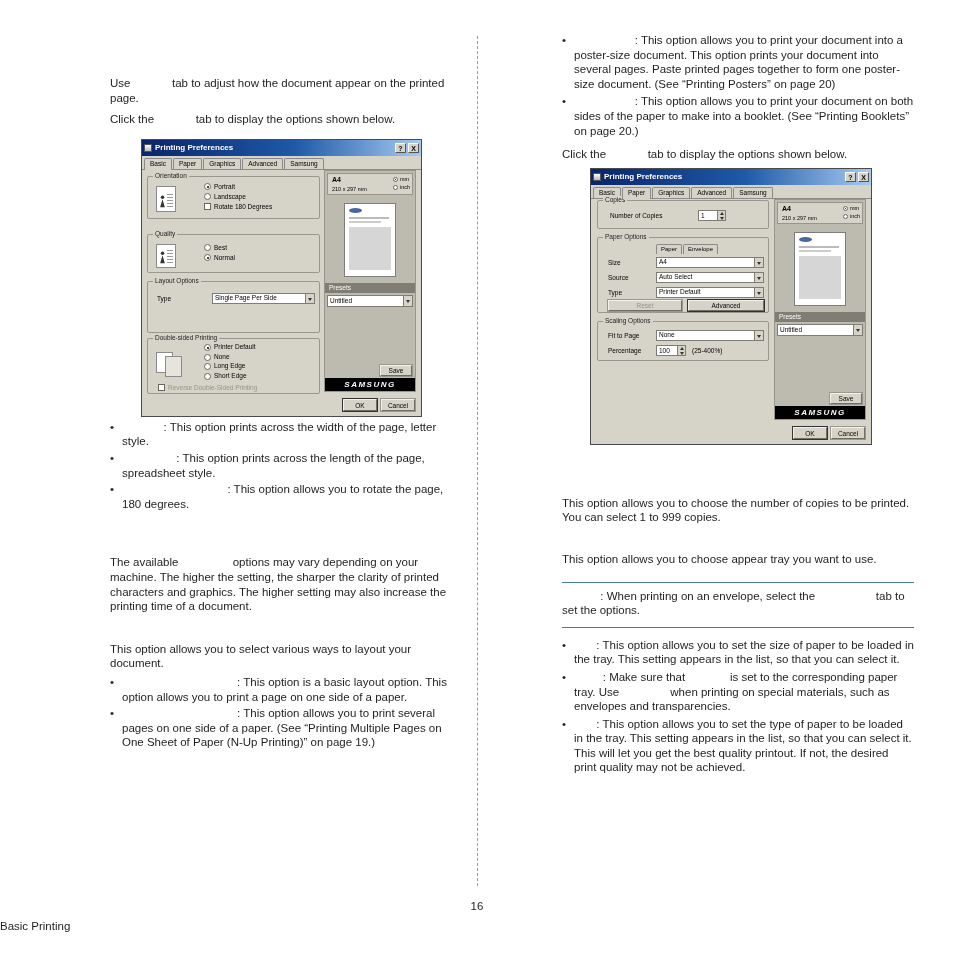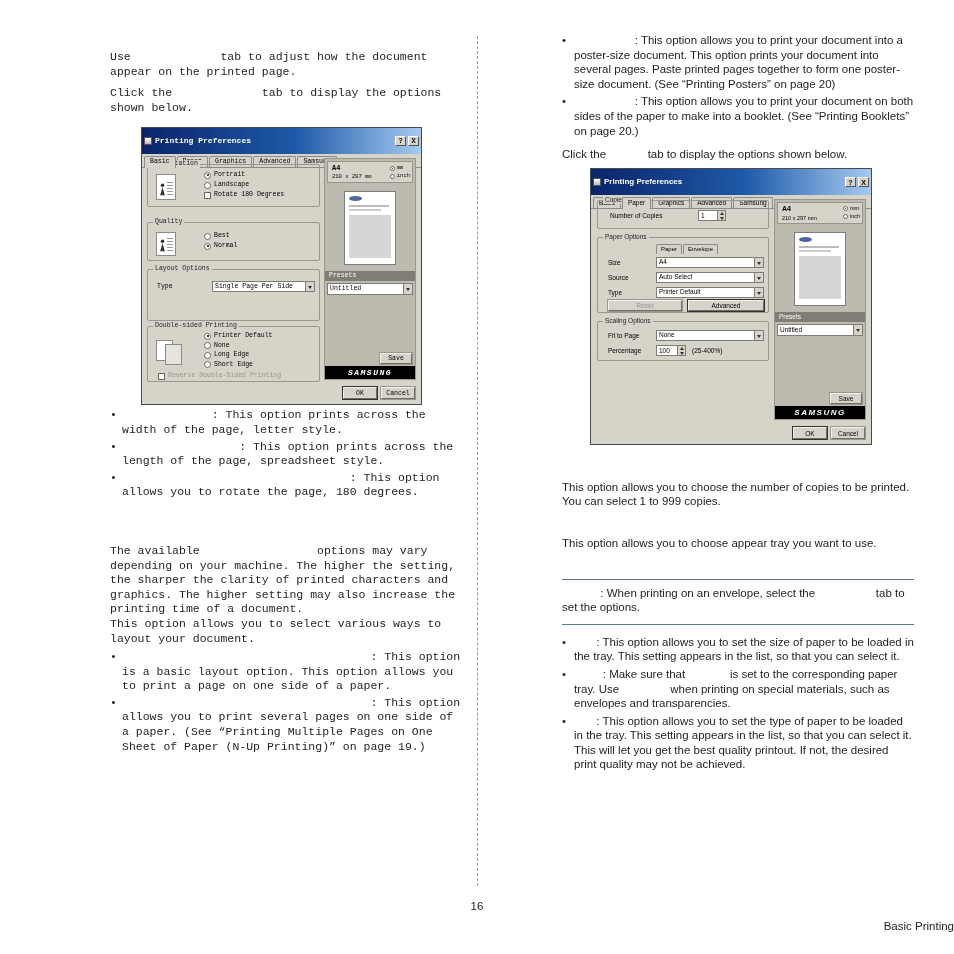--- a/index.html
+++ b/index.html
@@ -3,21 +3,21 @@
 <meta charset="utf-8">
 <style>
   * { margin:0; padding:0; box-sizing:border-box; }
   html,body { background:#fff; }
   body { width:954px; height:954px; position:relative; font-family:"Liberation Sans",sans-serif; color:#1f1f1f; }
   .canvas { position:absolute; inset:0; background:#fff; overflow:hidden; }
 
   .divider { position:absolute; left:477px; top:36px; height:850px; border-left:1px dashed #9a9a9a; }
 
   .col { position:absolute; width:352px; font-size:11.5px; line-height:14.6px; }
-  .col.left  { left:110px; top:50px;font-family:Liberation Mono, monospace; }
+  .col.left  { left:110px; top:76px; }
   .col.right { left:562px; top:33px; }
   .col p { margin:0; }
 
   .bl { display:flex; }
   .bl .bm { width:12px; flex:none; }
   .bl .bt { flex:1; }
 
   .figs { position:relative; height:78px; margin-top:24px; }
   .fig { position:absolute; border:1.5px solid #2a2a2a; background:#fff; display:flex; align-items:center; padding:4px 5px; }
   .fig.portrait  { left:30px;  bottom:18px; width:60px; height:56px; }
@@ -25,28 +25,28 @@
   .person { width:16px; height:38px; fill:#0e0e0e; flex:none; }
   .fig.landscape .person { width:14px; height:30px; }
   .fig-lines { flex:1; align-self:stretch; margin-left:4px; background:repeating-linear-gradient(to bottom,#111 0 1.5px,transparent 1.5px 6px); }
   .fig-label { position:absolute; bottom:0; font-size:9.5px; }
   .fl-portrait { left:30px; }
   .fl-landscape { left:114px; }
 
   .note { border-top:1px solid #4f7c95; border-bottom:1px solid #4f7c95; padding:6px 0 9px; }
 
   .page-num { position:absolute; left:0; right:0; top:900px; text-align:center; font-size:11.5px; }
-  .page-foot { position:absolute; left:0; right:0; top:920px; text-align:right; font-size:11.5px; }
+  .page-foot { position:absolute; left:0; right:0; top:920px; text-align:left; font-size:11.5px; }
 
   
   .xp-dialog { position:relative; background:#d6d3c8; border:1px solid #4a4a4a; font-size:6.5px; line-height:1.25; color:#000; }
   .d1 { width:281px; height:278px; margin:12px 0 0 31px; }
   .d2 { width:282px; height:277px; margin:6px 0 0 28px; }
 
-  .titlebar { height:26px; background:linear-gradient(to right,#0a246a 0%,#1e5aa8 55%,#a6caf0 100%); color:#fff; display:flex; align-items:center; padding:0 2px; }
+  .titlebar { height:16px; background:linear-gradient(to right,#0a246a 0%,#1e5aa8 55%,#a6caf0 100%); color:#fff; display:flex; align-items:center; padding:0 2px; }
   .tb-icon { width:8px; height:8px; margin-right:3px; background:linear-gradient(#ffffff,#b8b8b8); border:1px solid #555; flex:none; }
   .tb-title { flex:1; font-size:8px; font-weight:bold; white-space:nowrap; overflow:hidden; }
   .tb-btn { width:11px; height:10px; background:#d6d3c8; border:1px solid; border-color:#fff #555 #555 #fff; font-size:7px; font-weight:bold; line-height:9px; text-align:center; color:#000; margin-left:2px; flex:none; }
 
   .tabstrip { display:flex; align-items:flex-end; height:14px; padding:2px 2px 0 2px; border-bottom:1px solid #8a8a8a; }
   .tab { padding:1px 5px; border:1px solid #8a8a8a; border-bottom:none; border-radius:2px 2px 0 0; margin-right:1px; background:#d6d3c8; font-size:6.5px; white-space:nowrap; }
   .tab.active { margin-bottom:-1px; padding-bottom:2px; background:#d6d3c8; position:relative; z-index:2; }
 
   .dlg-body { position:absolute; top:28px; left:0; right:0; bottom:0; }
 
@@ -274,21 +274,21 @@
       <span class="bm">•</span>
       <span class="bt">&nbsp;&nbsp;&nbsp;&nbsp;&nbsp;&nbsp;&nbsp;&nbsp;&nbsp;&nbsp;&nbsp;&nbsp;&nbsp;&nbsp;&nbsp;&nbsp;&nbsp;: This option prints across the length of the page, spreadsheet style.</span>
     </div>
     <div class="bl" style="margin-top:2px">
       <span class="bm">•</span>
       <span class="bt">&nbsp;&nbsp;&nbsp;&nbsp;&nbsp;&nbsp;&nbsp;&nbsp;&nbsp;&nbsp;&nbsp;&nbsp;&nbsp;&nbsp;&nbsp;&nbsp;&nbsp;&nbsp;&nbsp;&nbsp;&nbsp;&nbsp;&nbsp;&nbsp;&nbsp;&nbsp;&nbsp;&nbsp;&nbsp;&nbsp;&nbsp;&nbsp;&nbsp;: This option allows you to rotate the page, 180 degrees.</span>
     </div>
 
 
     <p style="margin-top:44px">The available &nbsp;&nbsp;&nbsp;&nbsp;&nbsp;&nbsp;&nbsp;&nbsp;&nbsp;&nbsp;&nbsp;&nbsp;&nbsp;&nbsp;&nbsp; options may vary depending on your machine. The higher the setting, the sharper the clarity of printed characters and graphics. The higher setting may also increase the printing time of a document.</p>
-    <p style="">This option allows you to select various ways to layout your document.</p>
+    <p style="margin-top:28px">This option allows you to select various ways to layout your document.</p>
 
     <div class="bl" style="margin-top:4px">
       <span class="bm">•</span>
       <span class="bt">&nbsp;&nbsp;&nbsp;&nbsp;&nbsp;&nbsp;&nbsp;&nbsp;&nbsp;&nbsp;&nbsp;&nbsp;&nbsp;&nbsp;&nbsp;&nbsp;&nbsp;&nbsp;&nbsp;&nbsp;&nbsp;&nbsp;&nbsp;&nbsp;&nbsp;&nbsp;&nbsp;&nbsp;&nbsp;&nbsp;&nbsp;&nbsp;&nbsp;&nbsp;&nbsp;&nbsp;: This option is a basic layout option. This option allows you to print a page on one side of a paper.</span>
     </div>
     <div class="bl" style="margin-top:2px">
       <span class="bm">•</span>
       <span class="bt">&nbsp;&nbsp;&nbsp;&nbsp;&nbsp;&nbsp;&nbsp;&nbsp;&nbsp;&nbsp;&nbsp;&nbsp;&nbsp;&nbsp;&nbsp;&nbsp;&nbsp;&nbsp;&nbsp;&nbsp;&nbsp;&nbsp;&nbsp;&nbsp;&nbsp;&nbsp;&nbsp;&nbsp;&nbsp;&nbsp;&nbsp;&nbsp;&nbsp;&nbsp;&nbsp;&nbsp;: This option allows you to print several pages on one side of a paper. (See “Printing Multiple Pages on One Sheet of Paper (N-Up Printing)” on page 19.)</span>
     </div>
   </div>
@@ -409,24 +409,24 @@
           </div>
           <div class="samsung-strip">SAMSUNG</div>
         </div>
       </div>
       <div class="dlg-footer">
         <span class="xpbtn default">OK</span>
         <span class="xpbtn">Cancel</span>
       </div>
     </div>
 
-    <p style="margin-top:35px">This option allows you to choose the number of copies to be printed. You can select 1 to 999 copies.</p>
+    <p style="margin-top:51px">This option allows you to choose the number of copies to be printed. You can select 1 to 999 copies.</p>
     <p style="margin-top:27px">This option allows you to choose appear tray you want to use.</p>
 
-    <div class="note" style="margin-top:28px">
+    <div class="note" style="margin-top:15px">
       <p>&nbsp;&nbsp;&nbsp;&nbsp;&nbsp;&nbsp;&nbsp;&nbsp;&nbsp;&nbsp;&nbsp;&nbsp;: When printing on an envelope, select the &nbsp;&nbsp;&nbsp;&nbsp;&nbsp;&nbsp;&nbsp;&nbsp;&nbsp;&nbsp;&nbsp;&nbsp;&nbsp;&nbsp;&nbsp;&nbsp;&nbsp; tab to set the options.</p>
     </div>
 
     <div class="bl" style="margin-top:10px">
       <span class="bm">•</span>
       <span class="bt">&nbsp;&nbsp;&nbsp;&nbsp;&nbsp;&nbsp;&nbsp;: This option allows you to set the size of paper to be loaded in the tray. This setting appears in the list, so that you can select it.</span>
     </div>
     <div class="bl" style="margin-top:3px">
       <span class="bm">•</span>
       <span class="bt">&nbsp;&nbsp;&nbsp;&nbsp;&nbsp;&nbsp;&nbsp;&nbsp;&nbsp;: Make sure that &nbsp;&nbsp;&nbsp;&nbsp;&nbsp;&nbsp;&nbsp;&nbsp;&nbsp;&nbsp;&nbsp;&nbsp; is set to the corresponding paper tray. Use &nbsp;&nbsp;&nbsp;&nbsp;&nbsp;&nbsp;&nbsp;&nbsp;&nbsp;&nbsp;&nbsp;&nbsp;&nbsp;&nbsp; when printing on special materials, such as envelopes and transparencies.</span>

